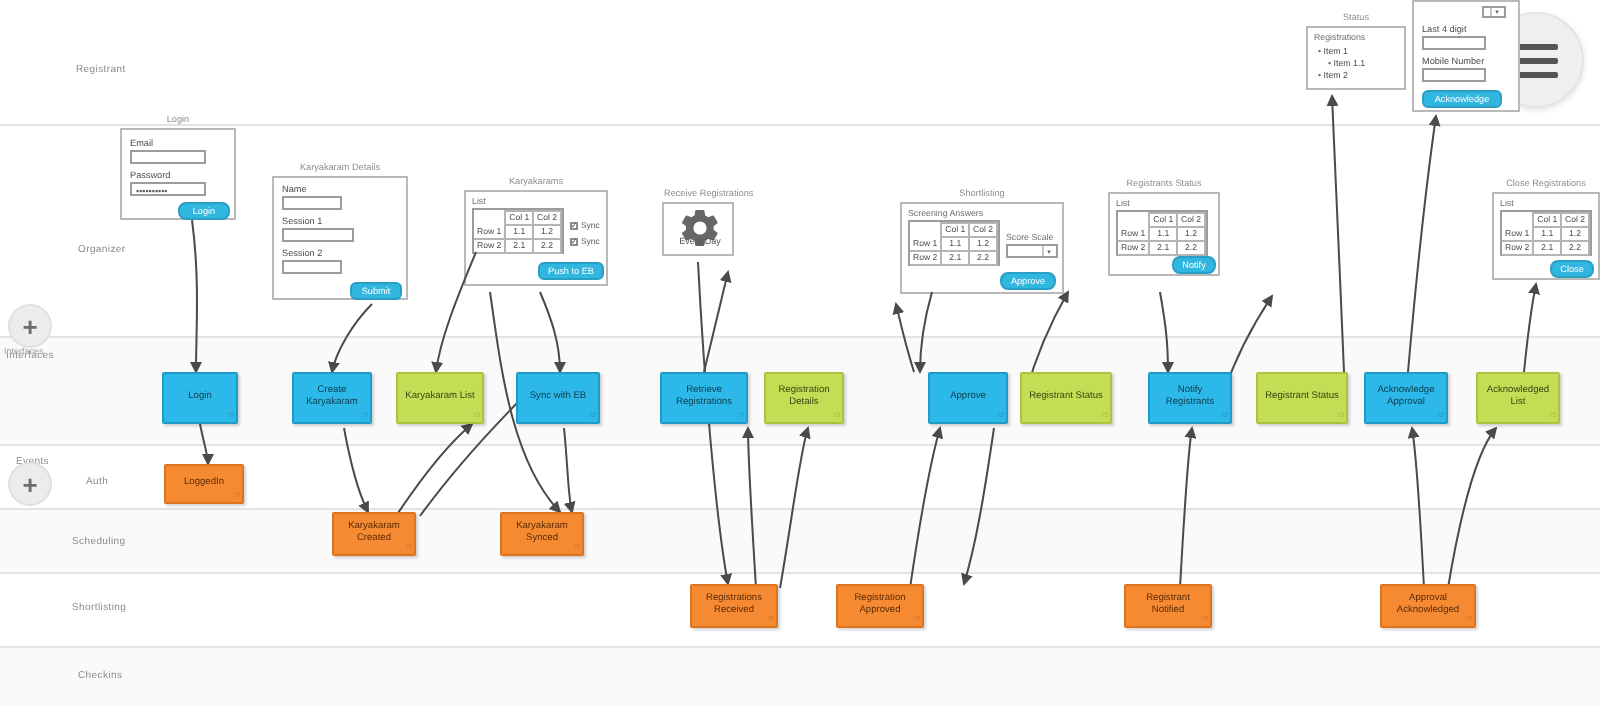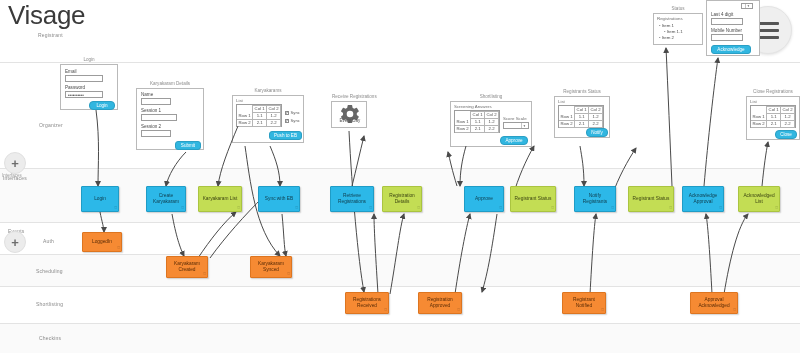--- a/index.html
+++ b/index.html
@@ -134,21 +134,20 @@
 
   <div class="lane-label" style="left:38px;top:32px;">Registrant</div>
   <div class="lane-label" style="left:39px;top:122px;">Organizer</div>
   <div class="lane-label" style="left:3px;top:175px;">Interfaces</div>
   <div class="lane-label" style="left:8px;top:228px;">Events</div>
   <div class="lane-label" style="left:43px;top:238px;">Auth</div>
   <div class="lane-label" style="left:36px;top:268px;">Scheduling</div>
   <div class="lane-label" style="left:36px;top:301px;">Shortlisting</div>
   <div class="lane-label" style="left:39px;top:335px;">Checkins</div>
 
-  <div class="app-title">Visage</div>
 
   <div class="hamburger">
     <i></i>
     <i></i>
     <i></i>
   </div>
 
   <div class="plus-btn" style="left:4px;top:152px;">+</div>
   <div class="rail-cap" style="left:2px;top:173px;">Interfaces</div>
   <div class="plus-btn" style="left:4px;top:231px;">+</div>

